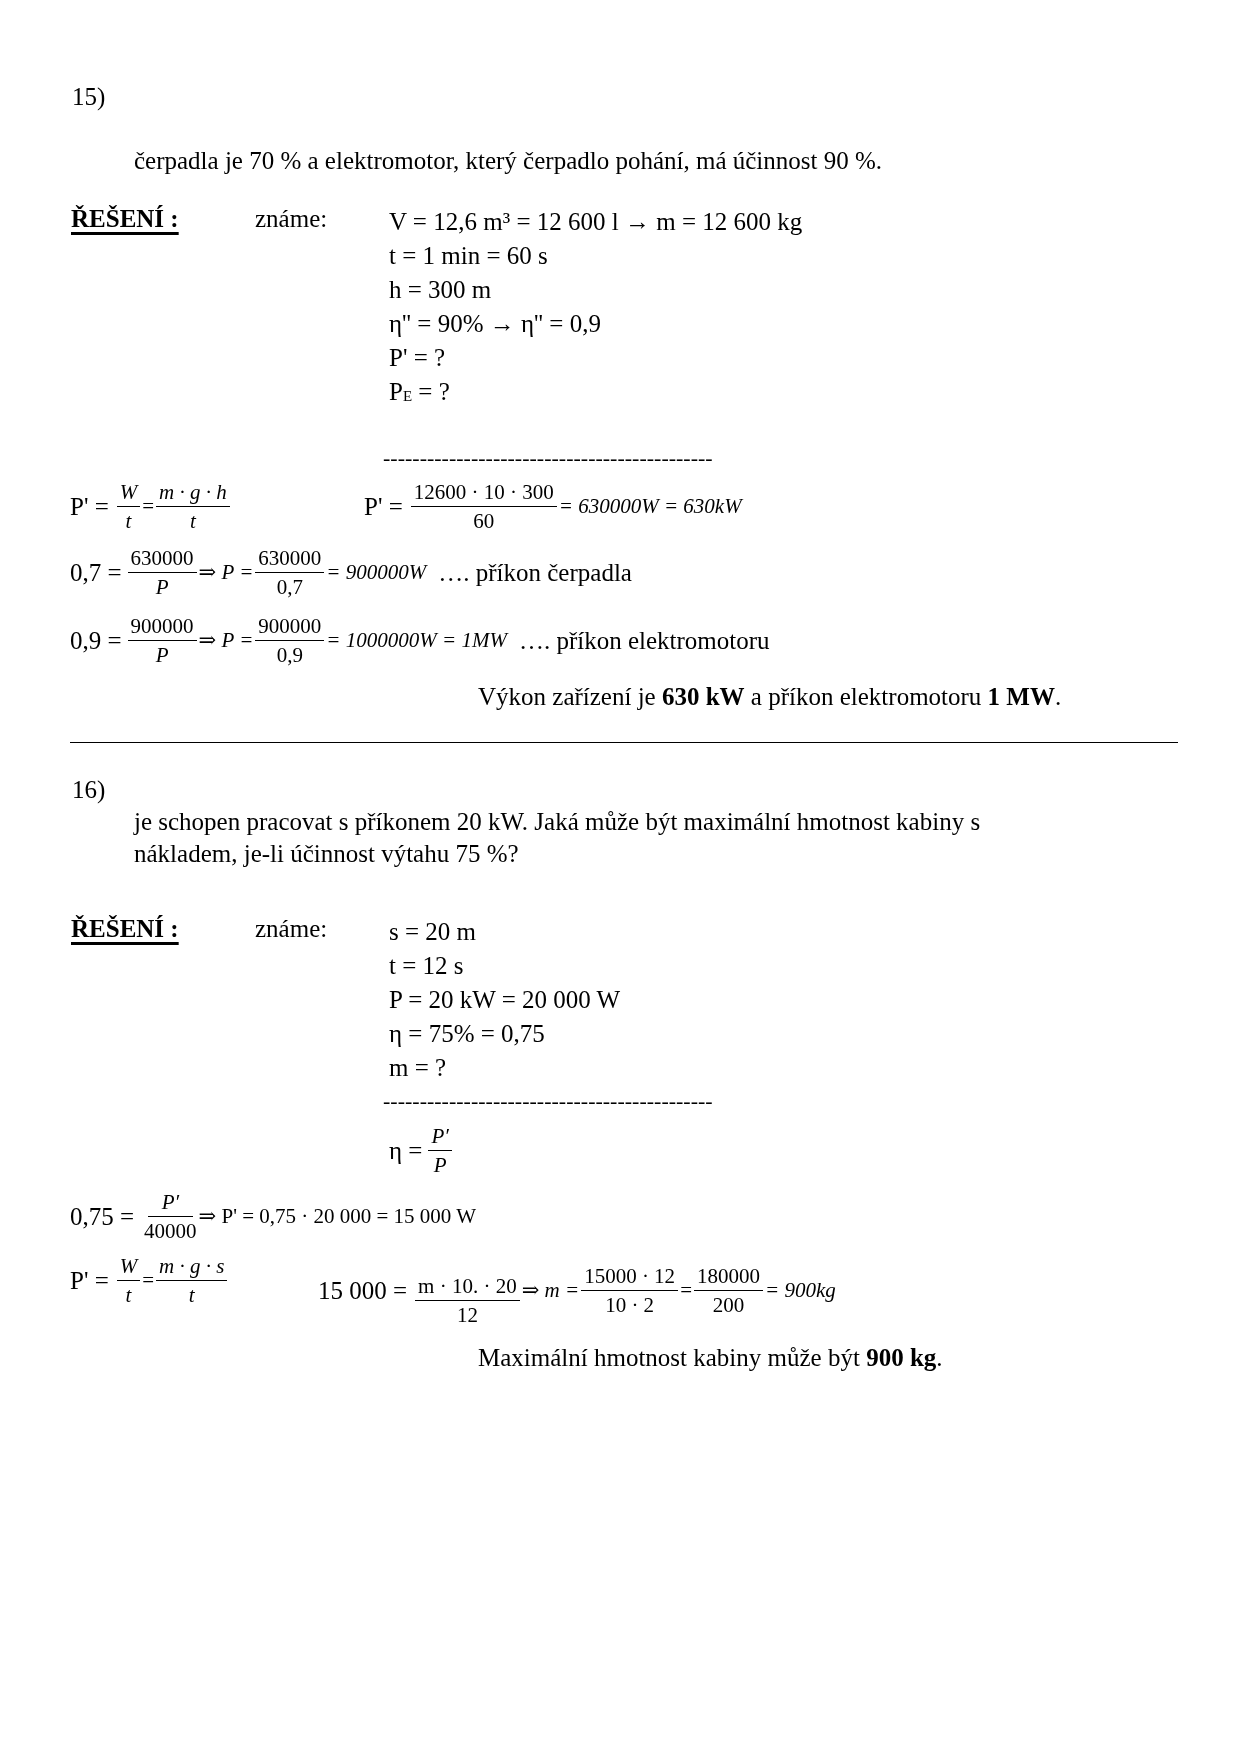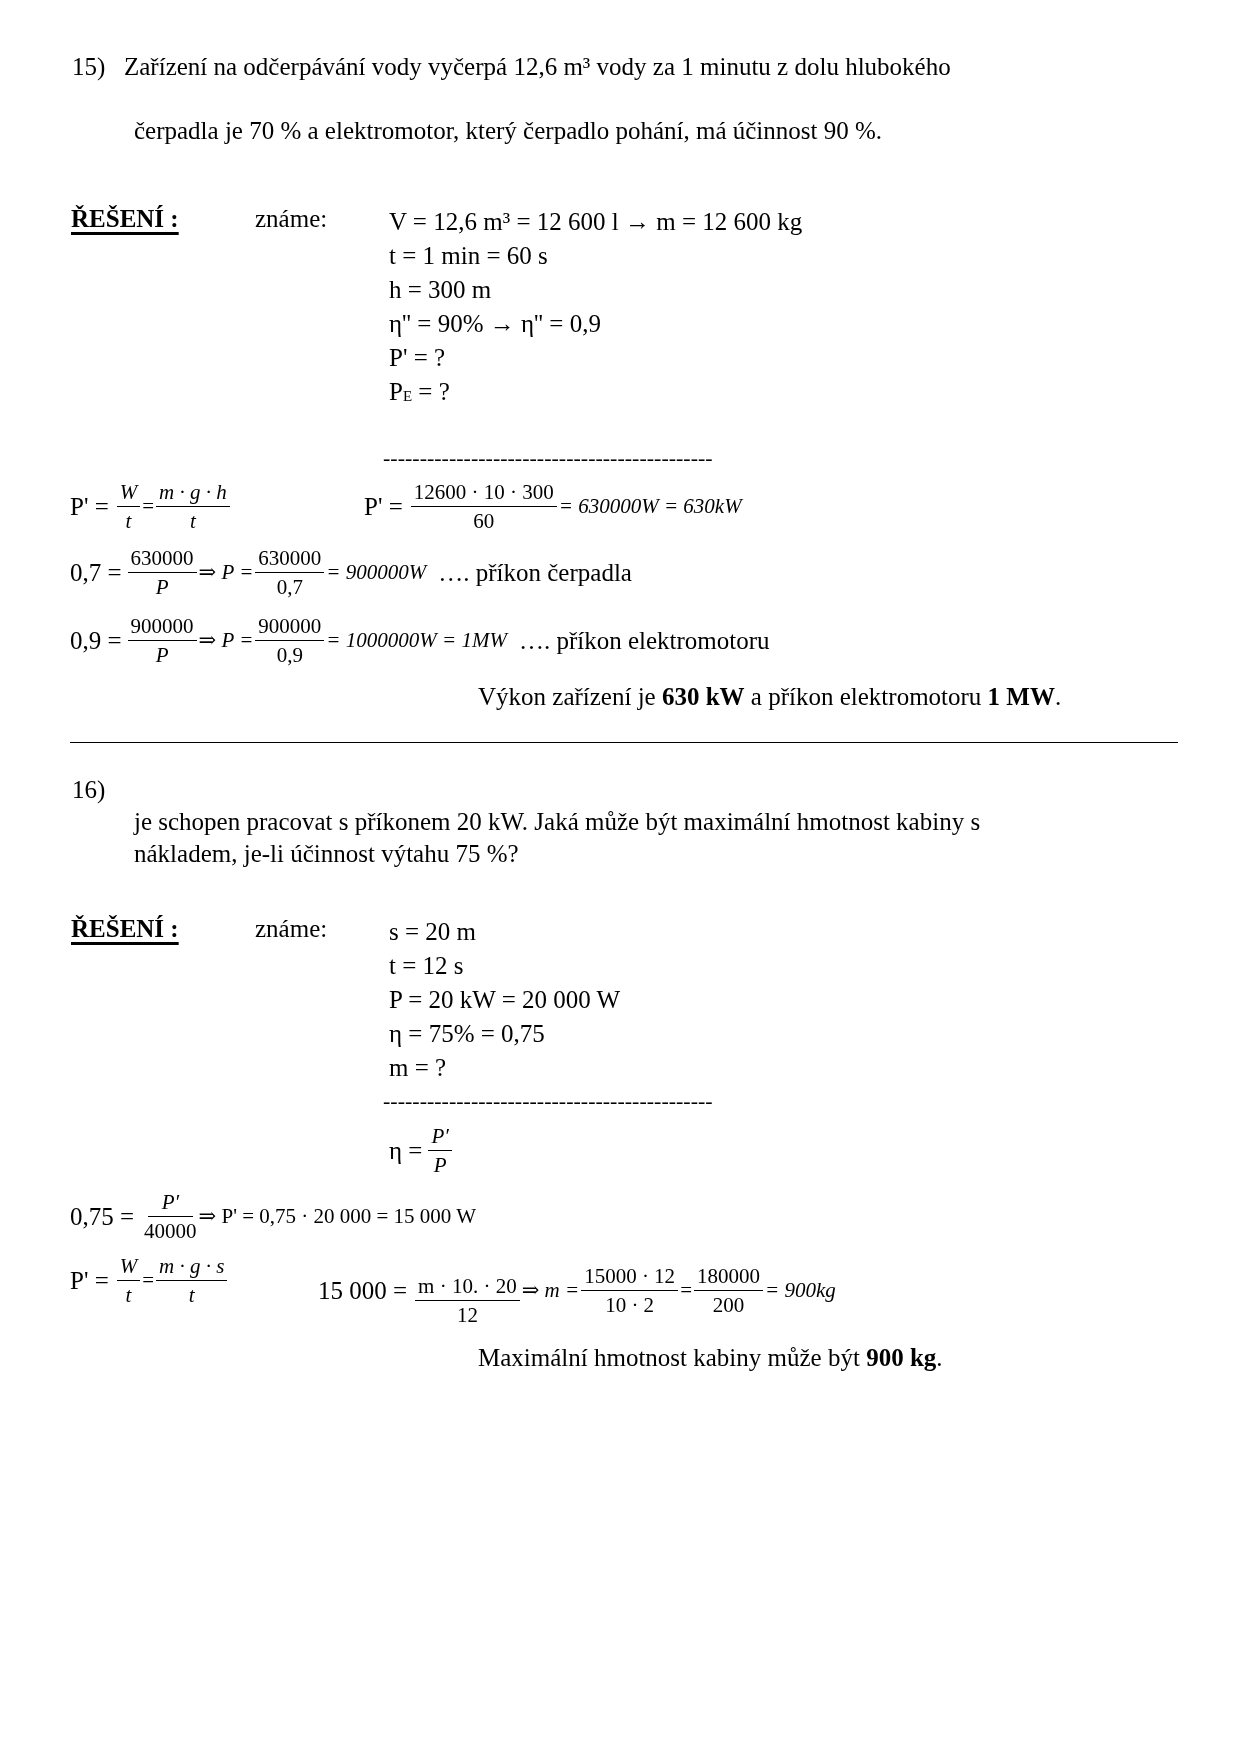--- a/index.html
+++ b/index.html
@@ -20,23 +20,22 @@
   .it { font-style: italic; }
   .eqrow { display: flex; align-items: center; font-size: 25px; }
   .sm { font-size: 21px; }
   .hr { position: absolute; left: 70px; width: 1108px; height: 0; border-top: 1.6px solid #000; }
   b { font-weight: bold; }
   sub.e { font-size: 15px; vertical-align: -1px; }
 </style>
 </head>
 <body>
 
-<div class="abs line" style="left:72px; top:50px; width:1100px; height:110px;">
+<div class="abs line" style="left:72px; top:80px; width:1100px; height:110px;">
   <span class="task-num" style="top:0;">15)</span>
-  <span class="task-text" style="top:0; left:52px;">Zařízení na odčerpávání vody vyčerpá 12,6 m³ vody za 1 minutu z dolu hlubokého</span>
   <span class="task-text" style="top:64px; left:62px;">čerpadla je 70 % a elektromotor, který čerpadlo pohání, má účinnost 90 %.</span>
 </div>
 
 <span class="abs reseni" style="left:71px; top:205px;">ŘEŠENÍ :</span>
 <span class="abs" style="left:255px; top:205px;">známe:</span>
 
 <div class="abs" style="left:389px; top:205px; line-height:34px;">
   <div>V = 12,6 m³ = 12 600 l → m = 12 600 kg</div>
   <div>t = 1 min = 60 s</div>
   <div>h = 300 m</div>

